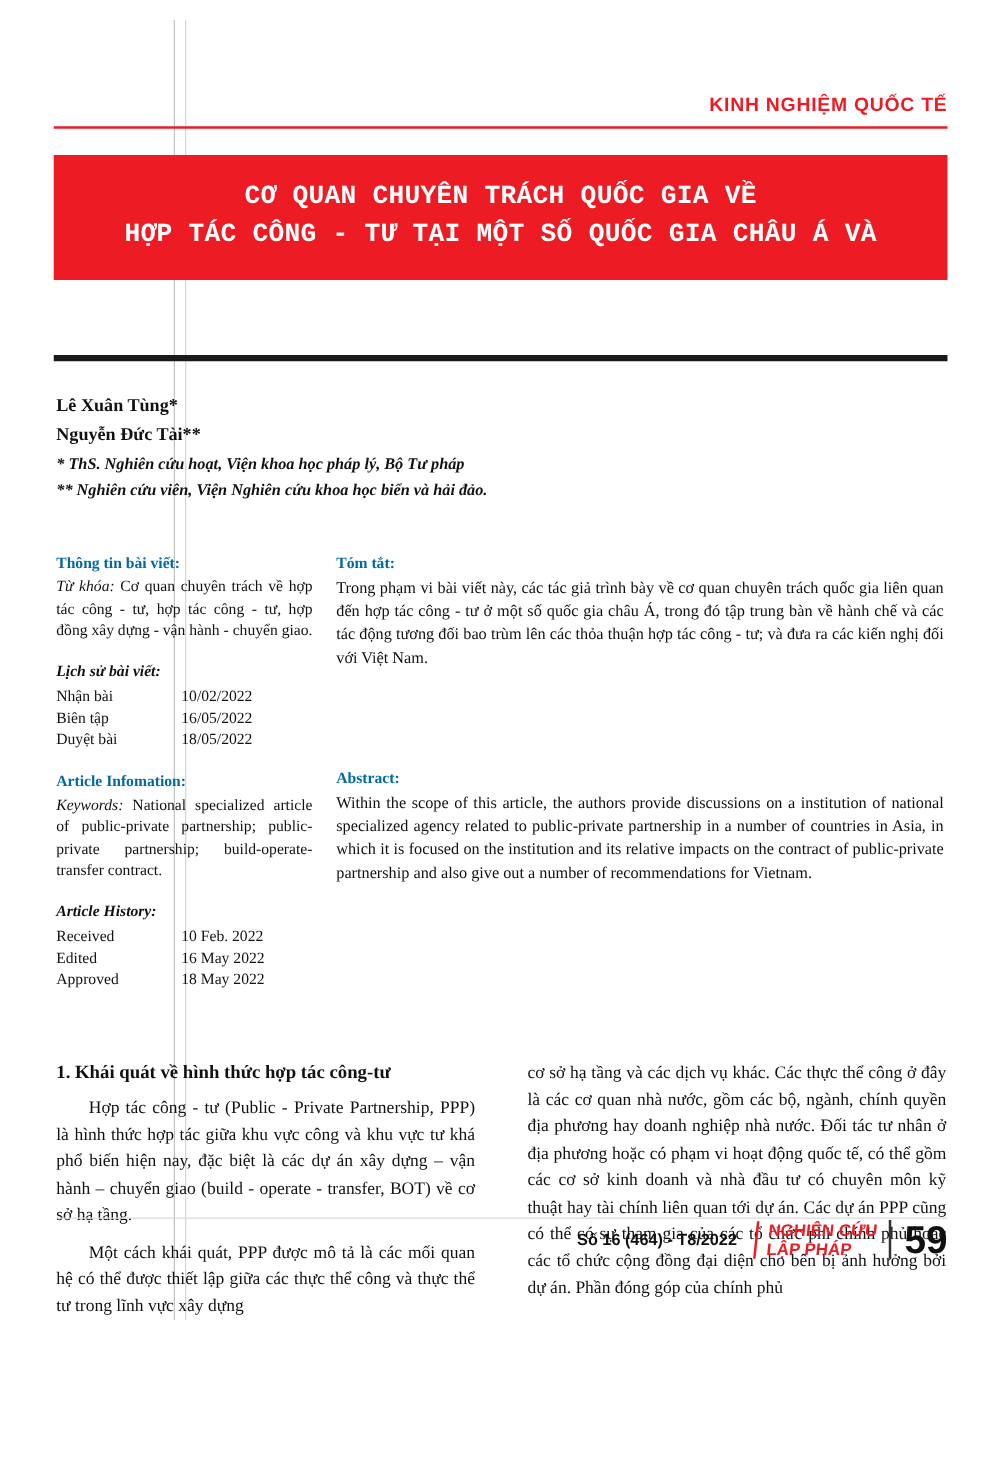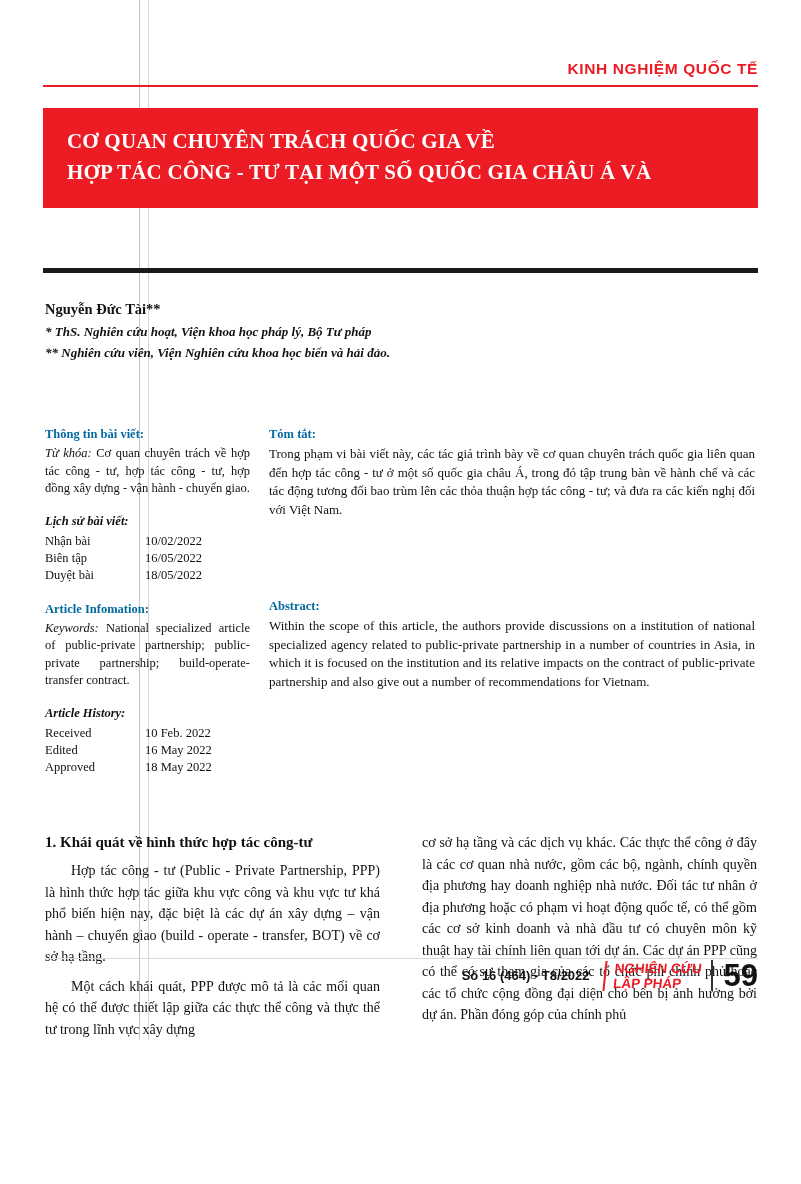--- a/index.html
+++ b/index.html
@@ -11,21 +11,21 @@
     width: 801px;
     height: 1184px;
     position: relative;
     font-family: "Liberation Serif", serif;
     color: #111111;
     overflow: hidden;
   }
 
   .page {
     position: absolute;
-    left: 0; top: 0;
+    left: 0; top: 16px;
     width: 801px;
     height: 1040px;
   }
 
   
   .scanline {
     position: absolute;
     top: 0;
     bottom: 0;
     width: 1px;
@@ -66,24 +66,25 @@
     position: absolute;
     left: 43px;
     right: 43px;
     top: 108px;
     background: #ed1c24;
     padding: 18px 24px 20px 24px;
     box-sizing: border-box;
   }
   .title-box .line {
     color: #ffffff;
-    font-family: Liberation Serif, serif;
+    font-family: Liberation Mono, monospace;
     font-weight: bold;
     font-size: 21px;
     line-height: 31px;
+    text-align: center;
     letter-spacing: .2px;
     white-space: nowrap;
   }
   .title-underline {
     position: absolute;
     left: 43px;
     right: 43px;
     top: 268px;
     height: 5px;
     background: #1a1a1a;
@@ -259,20 +260,21 @@
     <div class="kicker-rule"></div>
   </div>
 
   <div class="title-box">
     <div class="line">CƠ QUAN CHUYÊN TRÁCH QUỐC GIA VỀ</div>
     <div class="line">HỢP TÁC CÔNG - TƯ TẠI MỘT SỐ QUỐC GIA CHÂU Á VÀ</div>
   </div>
   <div class="title-underline"></div>
 
   <div class="authors">
+    <div class="author-name">Lê Xuân Tùng*</div>
     <div class="author-name">Nguyễn Đức Tài**</div>
     <div class="author-affil">* ThS.  Nghiên cứu hoạt, Viện khoa học pháp lý, Bộ Tư pháp</div>
     <div class="author-affil">** Nghiên cứu viên, Viện Nghiên cứu khoa học biển và hải đảo.</div>
   </div>
 
   <div class="info-left">
     <div class="red-head">Thông tin bài viết:</div>
     <div class="kw-block">
       <div class="kw-text">
         <span class="small-italic">Từ khóa:</span>

